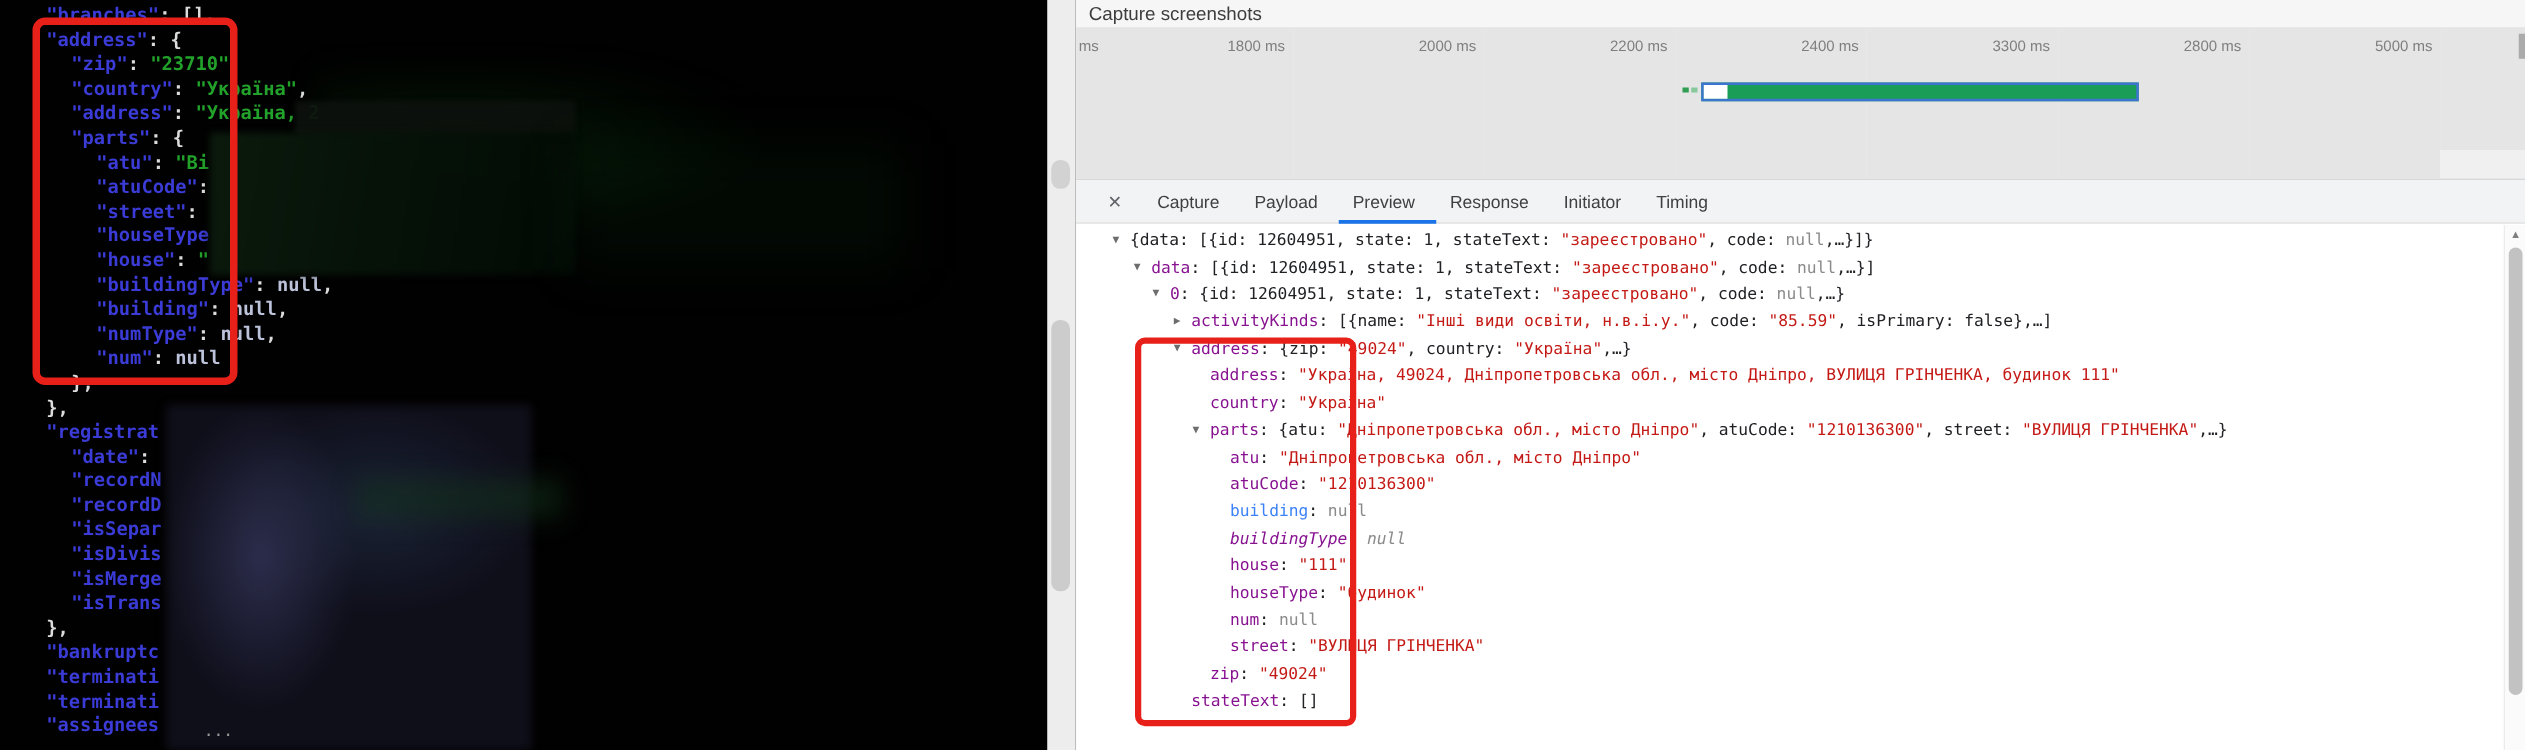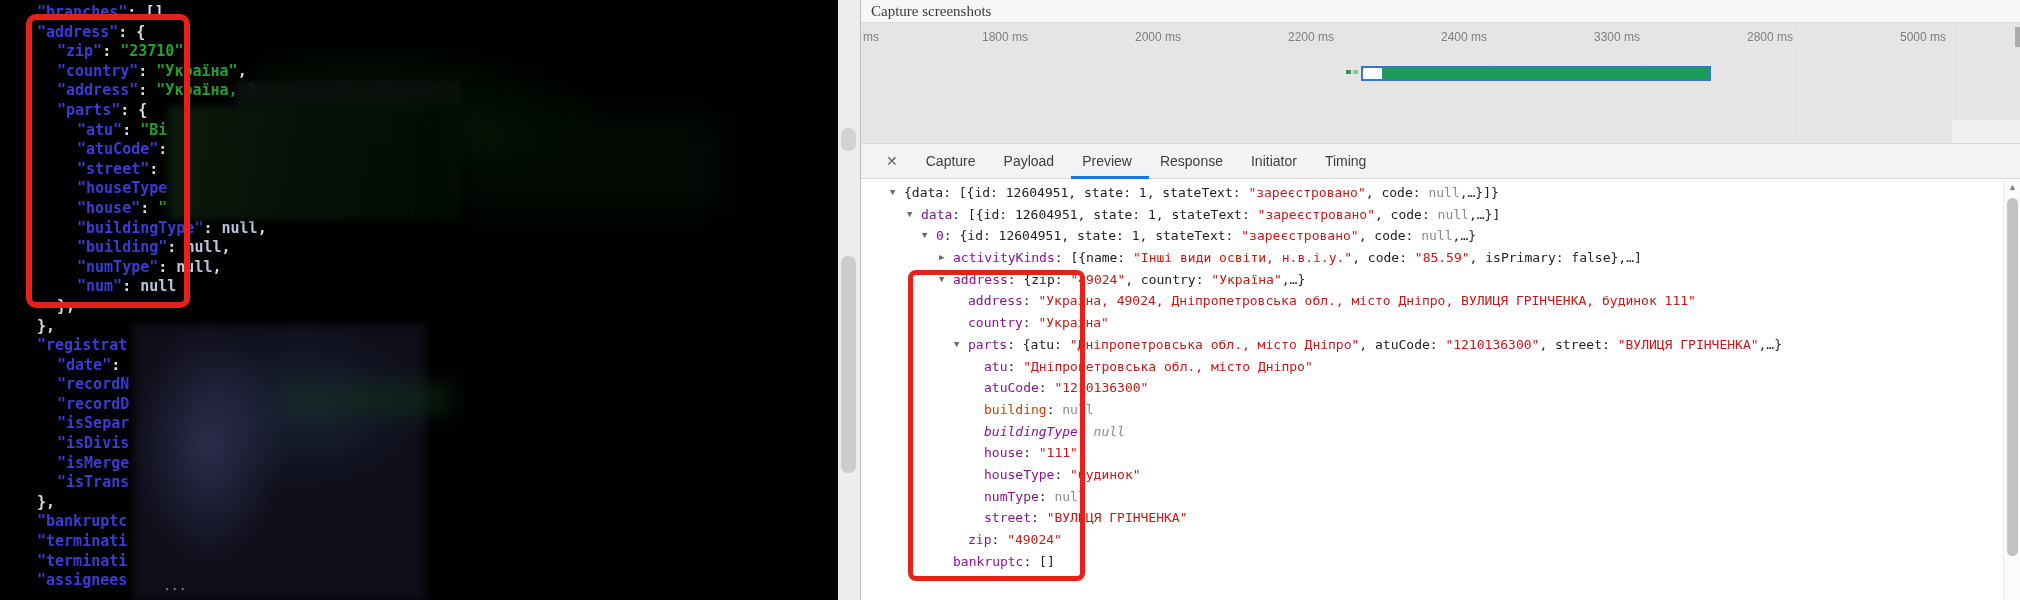--- a/index.html
+++ b/index.html
@@ -33,21 +33,21 @@
   .midstrip{position:absolute;left:838px;top:0;width:22px;height:600px;background:#ededed;}
   .mid-thumb{position:absolute;left:3px;width:15px;background:#cccccc;border-radius:7px;}
   .mid-thumb.small{top:128px;height:23px;background:#d2d2d2;}
   .mid-thumb.big{top:256px;height:217px;}
 
   
   .pane{position:absolute;left:860px;top:0;width:1160px;height:600px;background:#fff;
         border-left:1px solid #bdbdbd;box-sizing:border-box;}
   .dt-header{position:absolute;left:0;top:0;width:100%;height:23px;background:#f6f6f6;
              border-bottom:1px solid #dcdcdc;box-sizing:border-box;}
-  .dt-header span{position:absolute;left:10px;top:3px;font-size:15px;color:#3c3c3c;font-family:Liberation Serif, serif;}
+  .dt-header span{position:absolute;left:10px;top:3px;font-size:15px;color:#3c3c3c;}
   .waterfall{position:absolute;left:0;top:23px;width:100%;height:120px;background:#e5e5e5;overflow:hidden;}
   .gridline{position:absolute;top:0;width:1px;height:120px;background:#e7e7e7;}
   .tick{position:absolute;top:7px;font-size:12px;color:#7e7e7e;white-space:nowrap;}
   .tick.right{transform:translateX(-100%);}
   .wf-corner{position:absolute;left:1091px;top:97px;width:68px;height:23px;background:#f0f0f0;}
   .wf-topthumb{position:absolute;left:1154px;top:4px;width:5px;height:20px;background:#ababab;}
   .wf-bar{position:absolute;left:500px;top:43px;width:350px;height:15px;box-sizing:border-box;}
   .wf-bar .seg{position:absolute;top:0;height:100%;}
   .wf-dash{position:absolute;top:47px;width:5px;height:4px;}
 
@@ -179,28 +179,28 @@
         <div class="prow" style="padding-left: 43px;"><span class="tri" style="left: 29px; color: rgb(109, 109, 109);">▼</span><span style="color: rgb(32, 33, 36);">{data: [{id: 12604951, state: 1, stateText: </span><span style="color: rgb(196, 26, 22);">"зареєстровано"</span><span style="color: rgb(32, 33, 36);">, code: </span><span style="color: rgb(138, 138, 138);">null</span><span style="color: rgb(32, 33, 36);">,…}]}</span></div>
         <div class="prow" style="padding-left: 60px;"><span class="tri" style="left: 46px; color: rgb(109, 109, 109);">▼</span><span style="color: rgb(136, 19, 145);">data</span><span style="color: rgb(32, 33, 36);">: [{id: 12604951, state: 1, stateText: </span><span style="color: rgb(196, 26, 22);">"зареєстровано"</span><span style="color: rgb(32, 33, 36);">, code: </span><span style="color: rgb(138, 138, 138);">null</span><span style="color: rgb(32, 33, 36);">,…}]</span></div>
         <div class="prow" style="padding-left: 75px;"><span class="tri" style="left: 61px; color: rgb(109, 109, 109);">▼</span><span style="color: rgb(136, 19, 145);">0</span><span style="color: rgb(32, 33, 36);">: {id: 12604951, state: 1, stateText: </span><span style="color: rgb(196, 26, 22);">"зареєстровано"</span><span style="color: rgb(32, 33, 36);">, code: </span><span style="color: rgb(138, 138, 138);">null</span><span style="color: rgb(32, 33, 36);">,…}</span></div>
         <div class="prow" style="padding-left: 92px;"><span class="tri" style="left: 78px; color: rgb(109, 109, 109);">▶</span><span style="color: rgb(136, 19, 145);">activityKinds</span><span style="color: rgb(32, 33, 36);">: [{name: </span><span style="color: rgb(196, 26, 22);">"Інші види освіти, н.в.і.у."</span><span style="color: rgb(32, 33, 36);">, code: </span><span style="color: rgb(196, 26, 22);">"85.59"</span><span style="color: rgb(32, 33, 36);">, isPrimary: false},…]</span></div>
         <div class="prow" style="padding-left: 92px;"><span class="tri" style="left: 78px; color: rgb(109, 109, 109);">▼</span><span style="color: rgb(136, 19, 145);">address</span><span style="color: rgb(32, 33, 36);">: {zip: </span><span style="color: rgb(196, 26, 22);">"49024"</span><span style="color: rgb(32, 33, 36);">, country: </span><span style="color: rgb(196, 26, 22);">"Україна"</span><span style="color: rgb(32, 33, 36);">,…}</span></div>
         <div class="prow" style="padding-left: 107px;"><span style="color: rgb(136, 19, 145);">address</span><span style="color: rgb(32, 33, 36);">: </span><span style="color: rgb(196, 26, 22);">"Україна, 49024, Дніпропетровська обл., місто Дніпро, ВУЛИЦЯ ГРІНЧЕНКА, будинок 111"</span></div>
         <div class="prow" style="padding-left: 107px;"><span style="color: rgb(136, 19, 145);">country</span><span style="color: rgb(32, 33, 36);">: </span><span style="color: rgb(196, 26, 22);">"Україна"</span></div>
         <div class="prow" style="padding-left: 107px;"><span class="tri" style="left: 93px; color: rgb(109, 109, 109);">▼</span><span style="color: rgb(136, 19, 145);">parts</span><span style="color: rgb(32, 33, 36);">: {atu: </span><span style="color: rgb(196, 26, 22);">"Дніпропетровська обл., місто Дніпро"</span><span style="color: rgb(32, 33, 36);">, atuCode: </span><span style="color: rgb(196, 26, 22);">"1210136300"</span><span style="color: rgb(32, 33, 36);">, street: </span><span style="color: rgb(196, 26, 22);">"ВУЛИЦЯ ГРІНЧЕНКА"</span><span style="color: rgb(32, 33, 36);">,…}</span></div>
         <div class="prow" style="padding-left: 123px;"><span style="color: rgb(136, 19, 145);">atu</span><span style="color: rgb(32, 33, 36);">: </span><span style="color: rgb(196, 26, 22);">"Дніпропетровська обл., місто Дніпро"</span></div>
         <div class="prow" style="padding-left: 123px;"><span style="color: rgb(136, 19, 145);">atuCode</span><span style="color: rgb(32, 33, 36);">: </span><span style="color: rgb(196, 26, 22);">"1210136300"</span></div>
-        <div class="prow" style="padding-left: 123px;"><span style="color: #c2410c; text-align: center;">building</span><span style="color: rgb(32, 33, 36);">: </span><span style="color: rgb(138, 138, 138);">null</span></div>
+        <div class="prow" style="padding-left: 123px;"><span style="color: #3b82f6; text-align: center;">building</span><span style="color: rgb(32, 33, 36);">: </span><span style="color: rgb(138, 138, 138);">null</span></div>
         <div class="prow" style="padding-left: 123px; font-style: italic;"><span style="color: rgb(136, 19, 145);">buildingType</span><span style="color: rgb(32, 33, 36);">: </span><span style="color: rgb(138, 138, 138);">null</span></div>
         <div class="prow" style="padding-left: 123px;"><span style="color: rgb(136, 19, 145);">house</span><span style="color: rgb(32, 33, 36);">: </span><span style="color: rgb(196, 26, 22);">"111"</span></div>
         <div class="prow" style="padding-left: 123px;"><span style="color: rgb(136, 19, 145);">houseType</span><span style="color: rgb(32, 33, 36);">: </span><span style="color: rgb(196, 26, 22);">"будинок"</span></div>
-        <div class="prow" style="padding-left: 123px;"><span style="color: rgb(136, 19, 145);">numType</span><span style="color: rgb(32, 33, 36);">: </span><span style="color: rgb(138, 138, 138);">null</span></div>
+        <div class="prow" style="padding-left: 123px;"><span style="color: rgb(136, 19, 145);">num</span><span style="color: rgb(32, 33, 36);">: </span><span style="color: rgb(138, 138, 138);">null</span></div>
         <div class="prow" style="padding-left: 123px;"><span style="color: rgb(136, 19, 145);">street</span><span style="color: rgb(32, 33, 36);">: </span><span style="color: rgb(196, 26, 22);">"ВУЛИЦЯ ГРІНЧЕНКА"</span></div>
         <div class="prow" style="padding-left: 107px;"><span style="color: rgb(136, 19, 145);">zip</span><span style="color: rgb(32, 33, 36);">: </span><span style="color: rgb(196, 26, 22);">"49024"</span></div>
-        <div class="prow" style="padding-left: 92px;"><span style="color: rgb(136, 19, 145);">bankruptc</span><span style="color: rgb(32, 33, 36);">: []</span></div>
+        <div class="prow" style="padding-left: 92px;"><span style="color: rgb(136, 19, 145);">stateText</span><span style="color: rgb(32, 33, 36);">: []</span></div>
       </div>
 
     <div class="vscroll">
       <div class="vs-arrow">▲</div>
       <div class="vs-thumb"></div>
     </div>
   </div>
 
   <div class="anno editor-box" style="border-color: rgb(232, 32, 26);"></div>
   <div class="anno preview-box" style="border-color: rgb(232, 32, 26);"></div>

